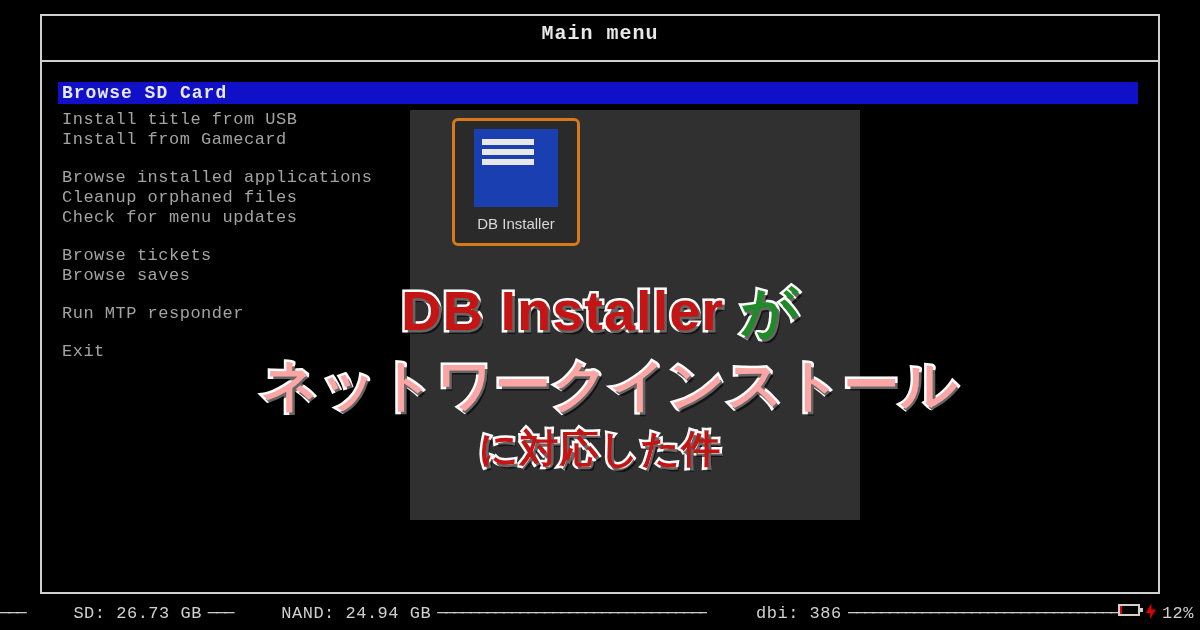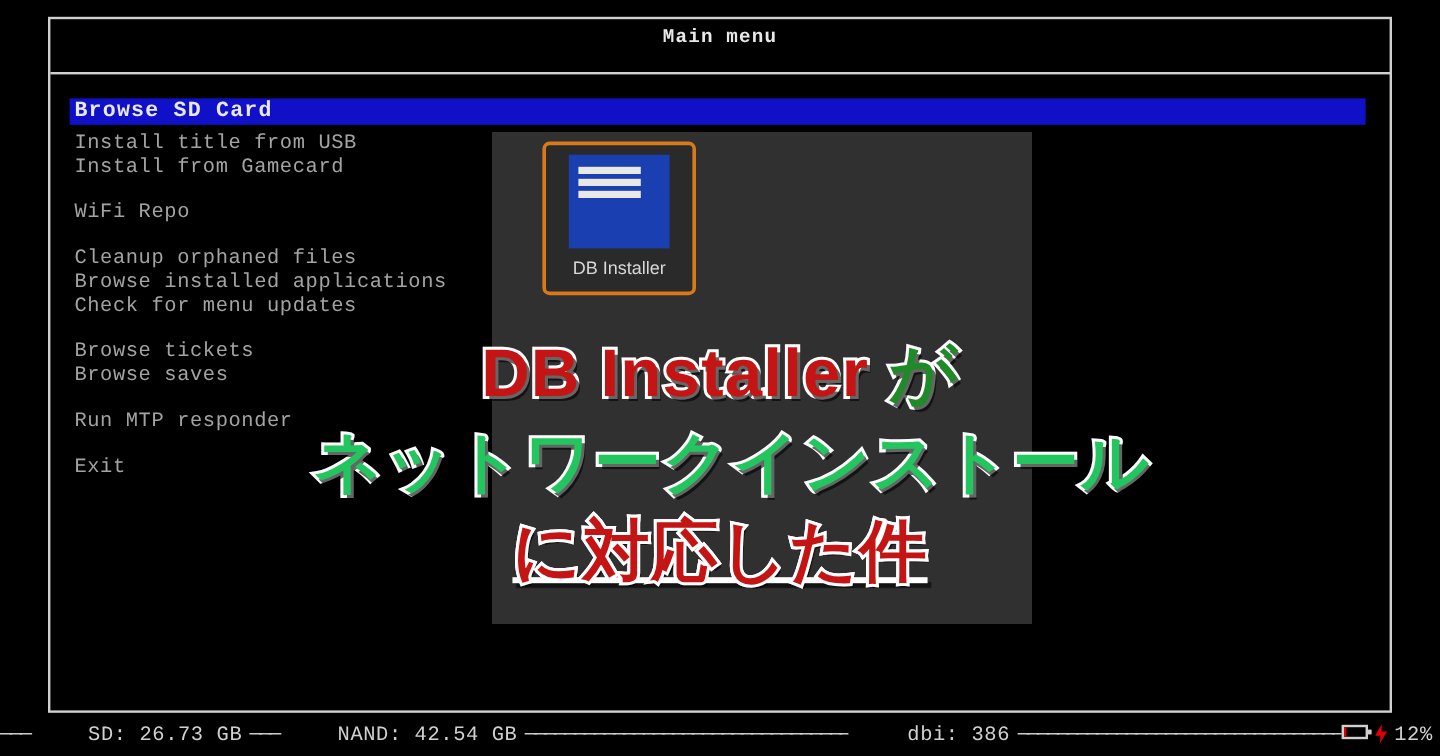--- a/index.html
+++ b/index.html
@@ -11,21 +11,21 @@
     left: 40px; top: 14px;
     width: 1120px; height: 580px;
     border: 2px solid #d0d0d0;
   }
 
   .title-row {
     position: absolute;
     top: 22px; left: 0; width: 100%;
     text-align: center;
     color: #e8e8e8;
-    font-size: 16px;
+    font-size: 20px;
     font-weight: bold;
     letter-spacing: 1px;
   }
 
   .divider {
     position: absolute;
     top: 60px; left: 42px; right: 40px;
     border-top: 2px solid #d0d0d0;
   }
 
@@ -96,22 +96,22 @@
     font-weight: 900;
     letter-spacing: 1px;
     -webkit-text-stroke: 5px #fff;
     paint-order: stroke fill;
     text-shadow: 3px 4px 0 rgba(0,0,0,.6);
     margin: -2px 0;
   }
   .headline .l1 { font-size: 56px; }
   .headline .l1 .red { color: #c41414; -webkit-text-stroke: 5px #fff; }
   .headline .l1 .grn { color: #1f8a28; -webkit-text-stroke: 5px #fff; }
-  .headline .l2 { font-size: 56px; color: #22c55e; padding-left: 20px; }
-  .headline .l3 { font-size: 56px; color: #c41414; text-decoration: underline; }
+  .headline .l2 { font-size: 56px; color: #fca5a5; padding-left: 20px; }
+  .headline .l3 { font-size: 39px; color: #c41414; }
 
   
   .backing {
     position: absolute;
     top: 110px; left: 410px;
     width: 450px; height: 410px;
     background: #303030;
     z-index: -0;
   }
 
@@ -170,25 +170,22 @@
 <div class="selected-bar">Browse SD Card</div>
 
 <div class="backing"></div>
 
 <div class="menu">
   <div class="grp">
     <div class="item">Install title from USB</div>
     <div class="item">Install from Gamecard</div>
   </div>
   <div class="grp">
-    <div class="item">WiFi Repo</div>
-  </div>
-  <div class="grp">
+    <div class="item">Browse installed applications</div>
     <div class="item">Cleanup orphaned files</div>
-    <div class="item">Browse installed applications</div>
     <div class="item">Check for menu updates</div>
   </div>
   <div class="grp">
     <div class="item">Browse tickets</div>
     <div class="item">Browse saves</div>
   </div>
   <div class="grp">
     <div class="item">Run MTP responder</div>
   </div>
   <div class="grp">
@@ -209,21 +206,21 @@
   <span class="line l3">に対応した件</span>
 </div>
 
 <div class="status">
   <span class="dash">───</span>
   <span class="seg">
     <span>SD:</span> <span>26.73 GB</span>
   </span>
   <span class="dash">───</span>
   <span class="seg">
-    <span>NAND:</span> <span>42.54 GB</span>
+    <span>NAND:</span> <span>24.94 GB</span>
   </span>
   <span class="fill">──────────────────────────────────────────────────────────────────────────────────────────────────────</span>
   <span class="seg">
     <span>dbi:</span> <span>386</span>
   </span>
   <span class="fill">──────────────────────────────────────────────────────────────────────────────────────────────────────</span>
   <span class="right">
     <span class="batt">
       <span class="lvl" style="width:12%"></span>
     </span>

